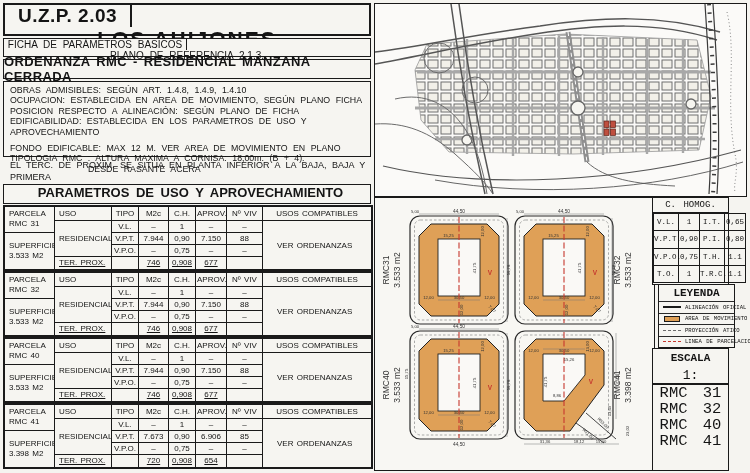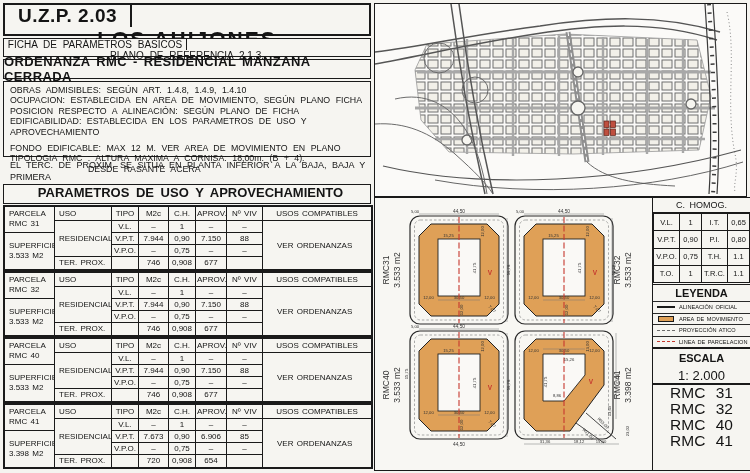--- a/index.html
+++ b/index.html
@@ -36,32 +36,32 @@
   .params-title { left: 3px; top: 184px; width: 368px; height: 20px; display:flex; align-items:center;
                   padding-left: 7px; font-weight: bold; font-size: 13px; word-spacing: 3px; }
 
   
   .ptable { width: 368px; height: 64px; border-collapse: collapse; table-layout: fixed; background: #f6f5f1; }
   .ptable td { border: 1px solid #1a1a1a; font-size: 8px; text-align: center; vertical-align: middle;
                padding: 0 1px; overflow: hidden; white-space: nowrap; word-spacing: 1px; }
   .ptable .lft { text-align: left; padding-left: 4px; }
   .ptable .two { line-height: 10px; }
   .pt-wrap { border: 1.5px solid #1a1a1a; }
-  tr.hrow { height: 14px; } tr.r1 { height: 11px; } tr.r2 { height: 12px; } tr.r3 { height: 11px; } tr.r4 { height: 13px; }
+  tr.hrow { height: 14px; } tr.r1 { height: 11px; } tr.r2 { height: 12px; } tr.r3 { height: 11px; } tr.r4 { height: 13px; text-decoration: underline; }
 
   
   .map-box { left: 374px; top: 3px; width: 373px; height: 194px; background: #fbfaf8; }
   .plan-box { left: 374px; top: 197px; width: 281px; height: 274px; background: #f8f7f3; }
-  .panel { left: 652px; width: 99px; background: #f6f5f1; }
+  .panel { left: 652px; width: 77px; background: #f6f5f1; font-family: Liberation Mono, monospace; }
   .homog { top: 197px; height: 88px; }
   .homog-title { height: 15px; border-bottom: 1px solid #1a1a1a; display:flex; align-items:center; justify-content:center;
                  font-size: 9px; word-spacing: 2px; }
   .homog table { width: 100%; height: 70px; border-collapse: collapse; table-layout: fixed; }
   .homog td { border: 1px solid #1a1a1a; font-size: 7.5px; text-align: center; }
-  .leyenda { top: 284px; height: 64px; }
+  .leyenda { top: 284px; height: 64px; margin-left: 6px; }
   .ley-title { height: 16px; display:flex; align-items:center; justify-content:center; font-weight:bold; font-size: 11px; }
   .ley-row { height: 11.5px; border-top: 1px solid #2a2a2a; display:flex; align-items:center; }
   .ley-sw { width: 26px; display:flex; align-items:center; justify-content:center; flex: none; }
   .ley-lb { font-size: 5.6px; word-spacing: 1px; white-space: nowrap; }
   .sw-line { width: 18px; height: 0; border-top: 2px solid #1a1a1a; }
   .sw-area { width: 16px; height: 6px; background: #dfa057; border: 1px solid #1a1a1a; }
   .sw-dash { width: 18px; height: 0; border-top: 1.6px dashed #6b6b6b; }
   .sw-red  { width: 18px; height: 0; border-top: 1.6px dashed #c6382e; }
   .escala { top: 348px; height: 36px; text-align: center; }
   .esc-title { font-weight: bold; font-size: 11px; margin-top: 3px; }

